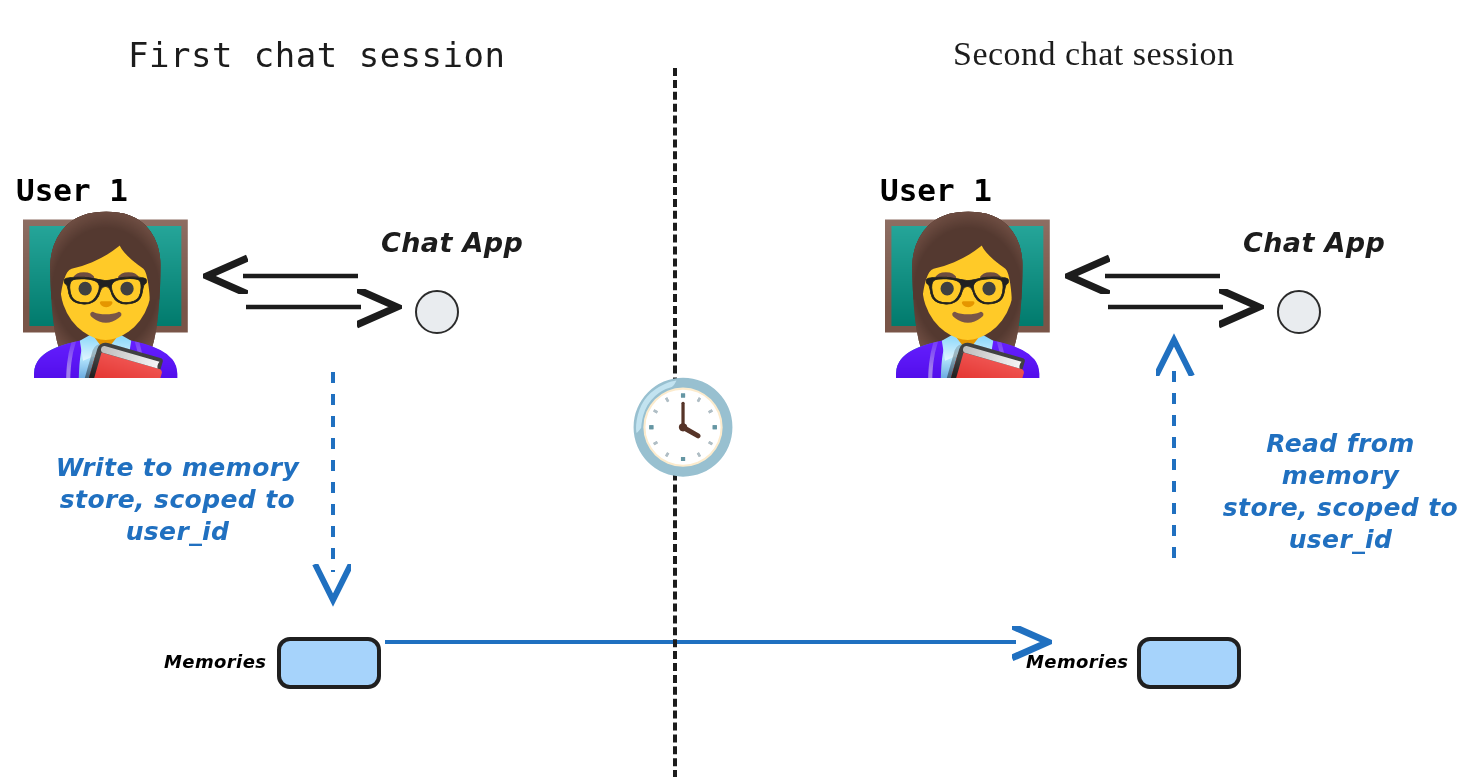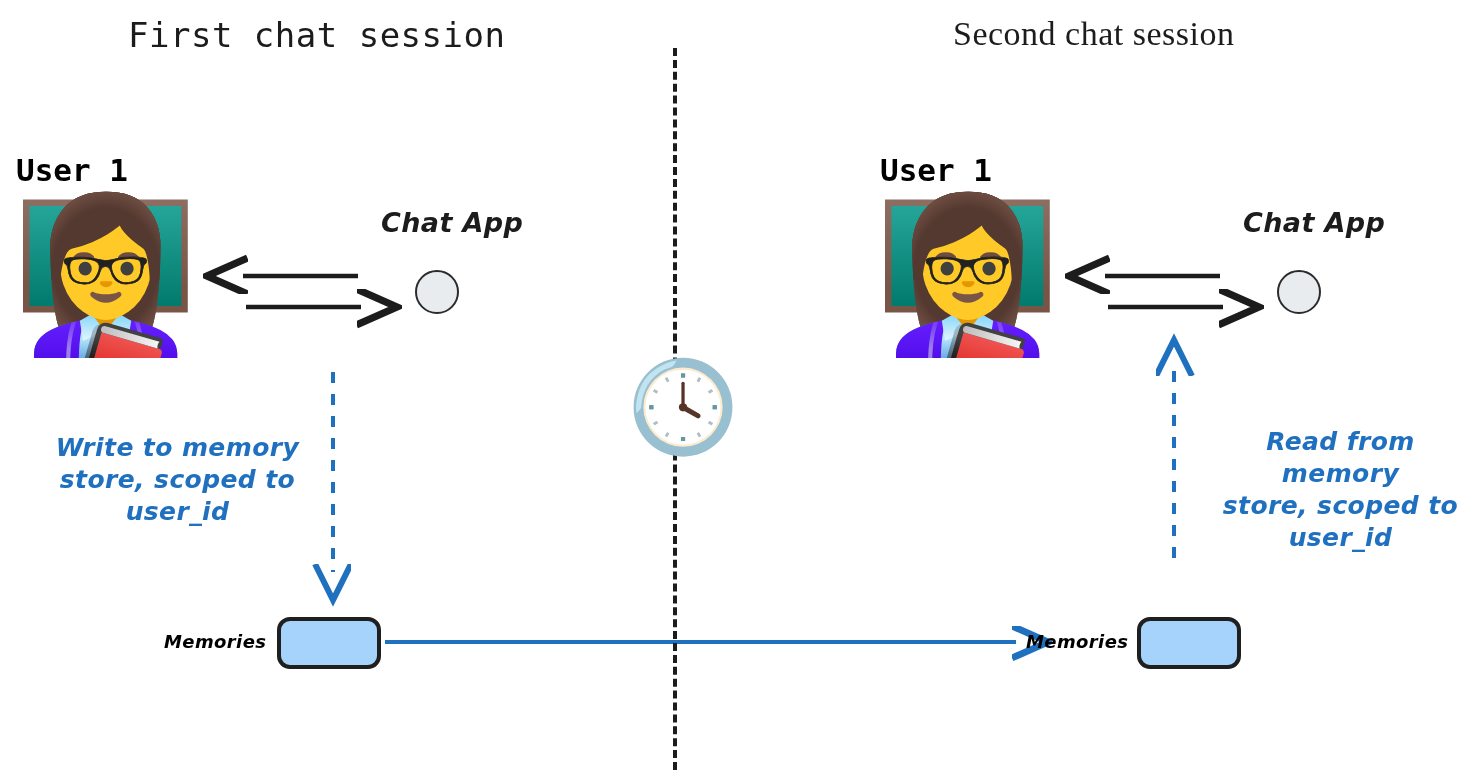--- a/index.html
+++ b/index.html
@@ -8,21 +8,21 @@
     background: #ffffff;
   }
   #canvas {
     position: relative;
     width: 1482px;
     height: 777px;
     background: #ffffff;
     overflow: hidden;
     font-family: "Liberation Sans", sans-serif;
   }
-  .abs { position: absolute; }
+  .abs { position: absolute; margin-top: 20px; }
 
   
   .session-title {
     font-family: "DejaVu Sans Mono", "Liberation Mono", monospace;
     font-size: 34px;
     color: #1c1c1c;
     letter-spacing: 0.5px;
     white-space: nowrap;
   }
 
@@ -171,21 +171,21 @@
   <div class="abs session-title" style="left:953px; top:15px;font-family:Liberation Serif, serif;">Second chat session</div>
 
   <div class="abs user-label" style="left:880px; top:152px;">User 1</div>
 
   <div class="abs emoji avatar-emoji" style="left:874px; top:200px;">👩‍🏫</div>
 
   <div class="abs chat-app-label hand" style="left:1243px; top:207px;">Chat App</div>
 
   <div class="abs app-circle" style="left:1277px; top:270px;"></div>
 
-  <div class="abs note hand" style="left:1208px; top:426px; width:265px;">Read from memory
+  <div class="abs note hand" style="left:1208px; top:408px; width:265px;">Read from memory
 store, scoped to
 user_id</div>
 
   <div class="abs memories-label hand" style="left:1026px; top:631px;">Memories</div>
 
   <div class="abs mem-box" style="left:1137px; top:617px;"></div>
 
 </div>
 
 </body></html>

